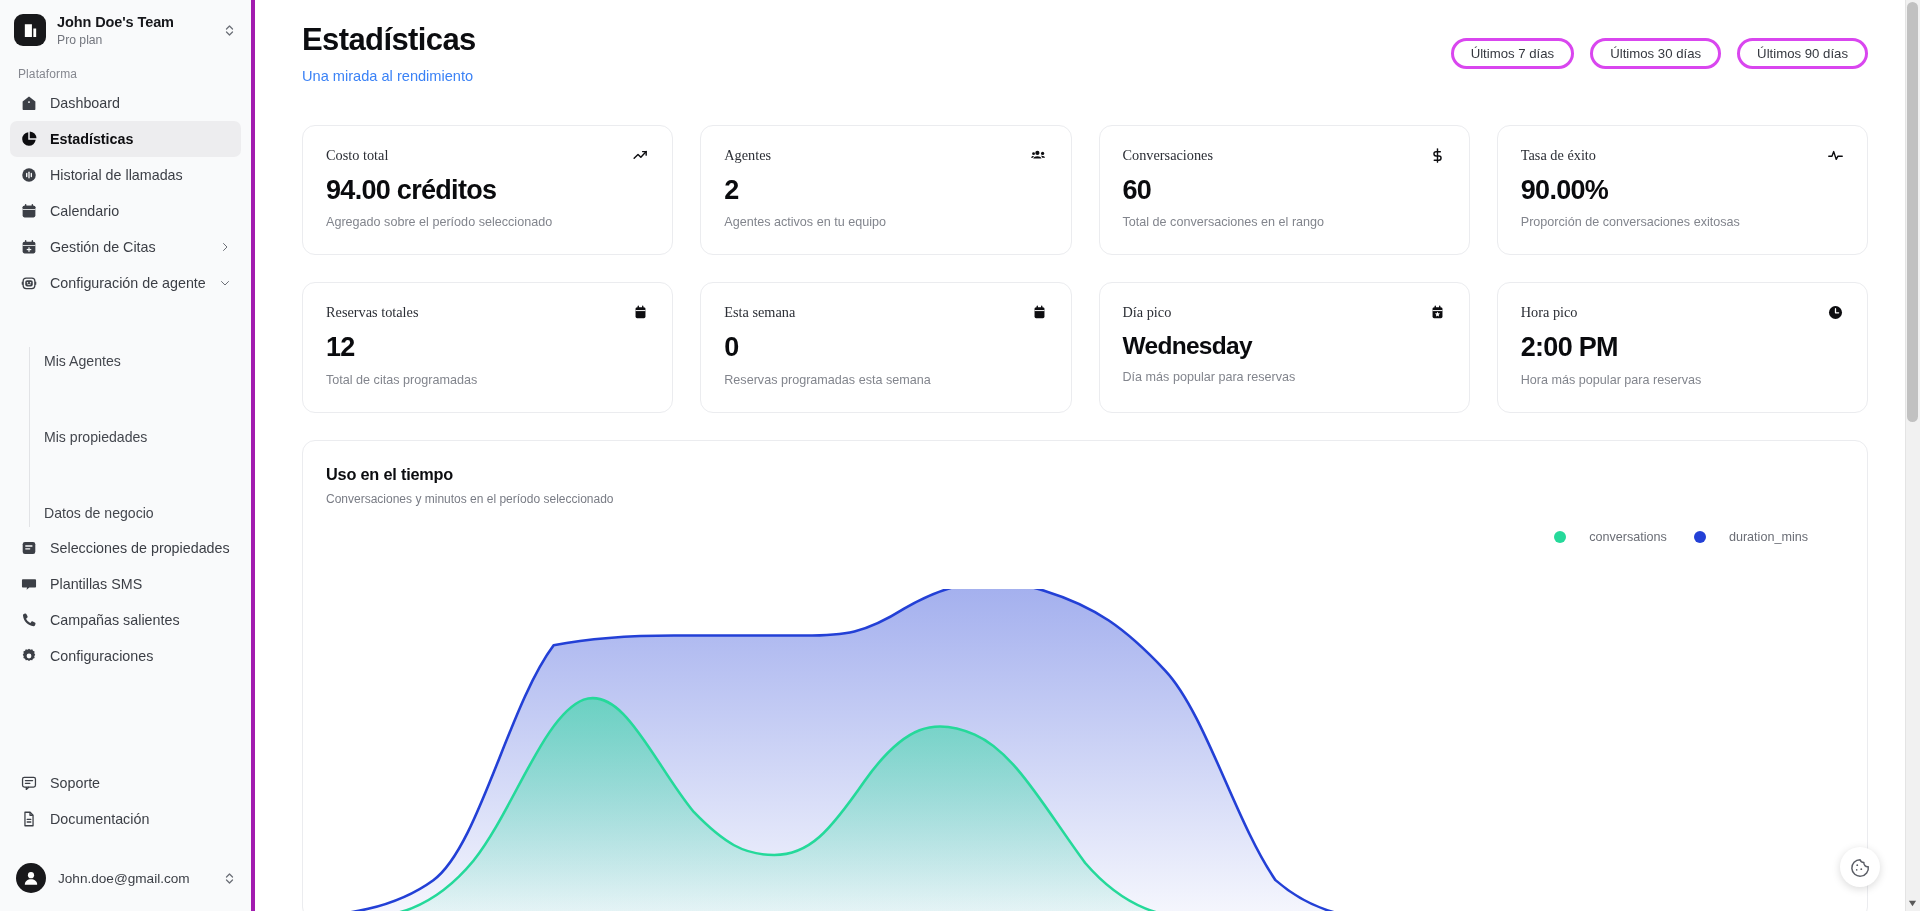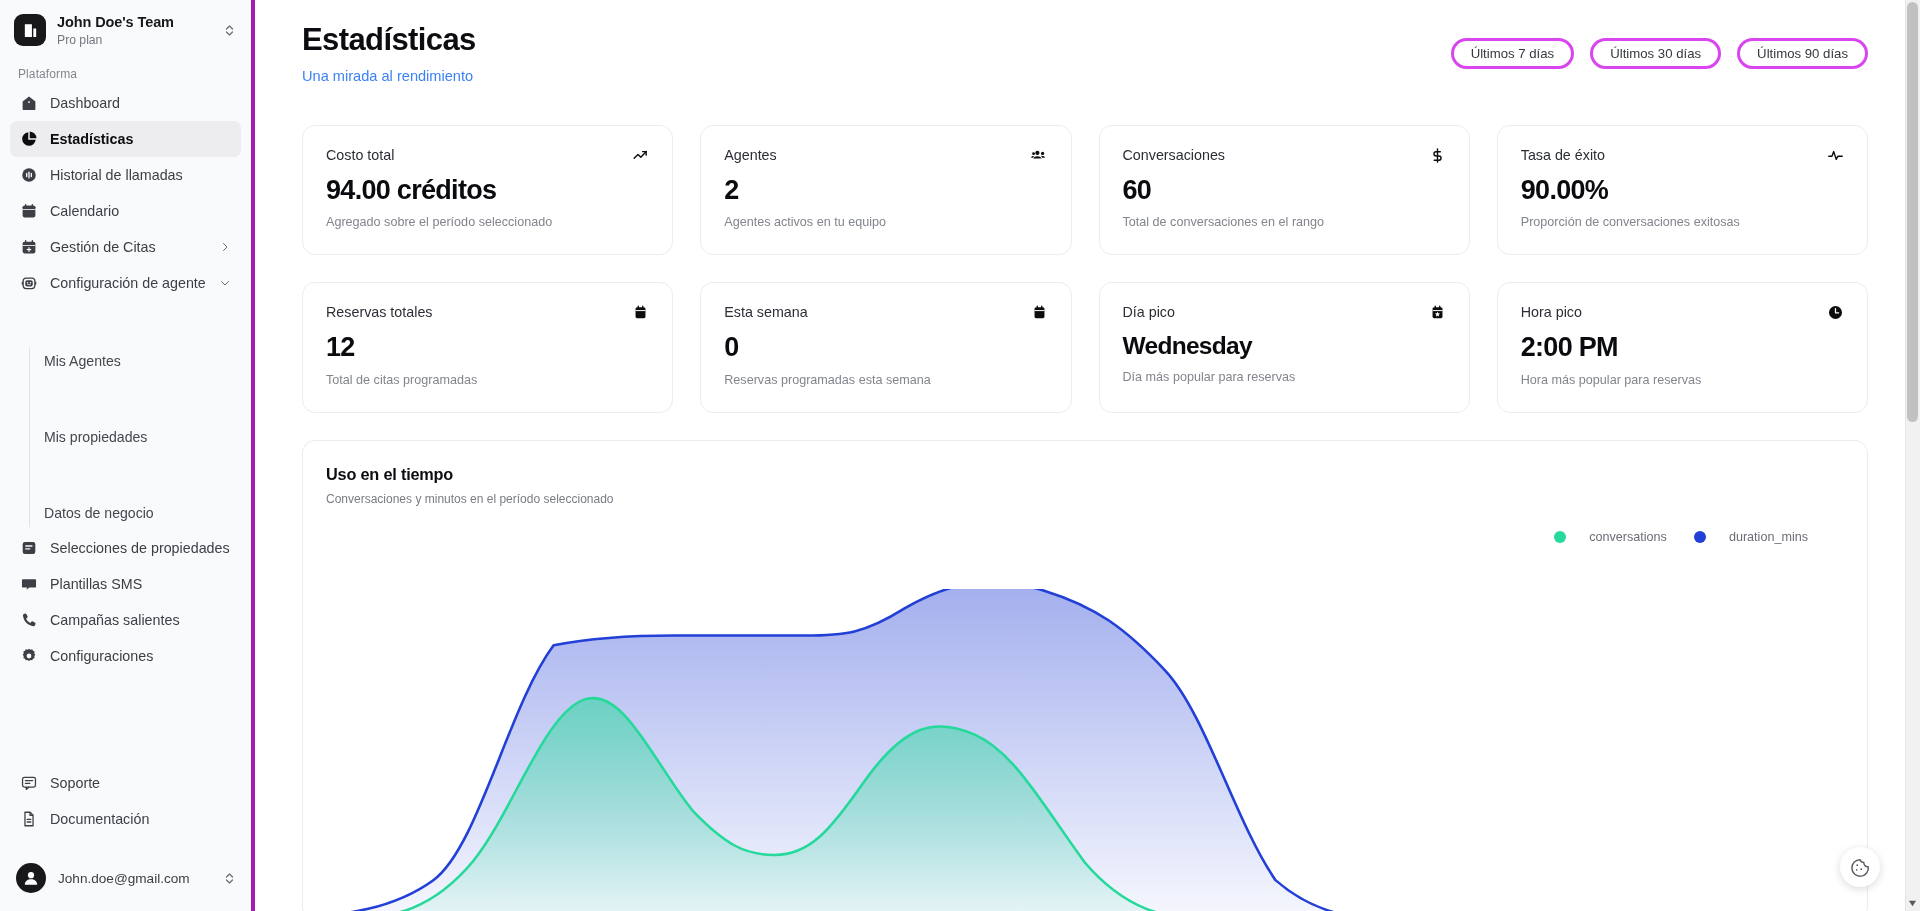--- a/index.html
+++ b/index.html
@@ -95,21 +95,21 @@
   }
 
   .cards-grid {
     display: grid; grid-template-columns: repeat(4, 1fr); gap: 27px;
     margin-top: 41px;
   }
   .card {
     background: #ffffff; border: 1px solid #ebecef; border-radius: 13px;
     padding: 21px 23px 25px 23px; min-height: 127px;
   }
-  .card-top { display: flex; align-items: flex-start; justify-content: space-between; }
+  .card-top { display: flex; align-items: flex-start; justify-content: space-between; font-family: Liberation Serif, serif; }
   .card-label { font-size: 14.3px; color: #2b2e35; }
   .card-ico { width: 17px; height: 17px; color: #0d0d10; display:flex; align-items:center; justify-content:center; }
   .card-ico svg { width: 17px; height: 17px; display:block; }
   .card-value { font-size: 27px; font-weight: 700; color: #0a0b0e; letter-spacing: -0.7px; margin-top: 12px; line-height: 1.1; }
   .card-value.small { font-size: 24.5px; }
   .card-desc { font-size: 12.6px; color: #82858d; margin-top: 10px; }
 
   .chart-panel {
     margin-top: 27px; background: #ffffff; border: 1px solid #ebecef;
     border-radius: 13px; padding: 24px 23px 0 23px; height: 480px;

